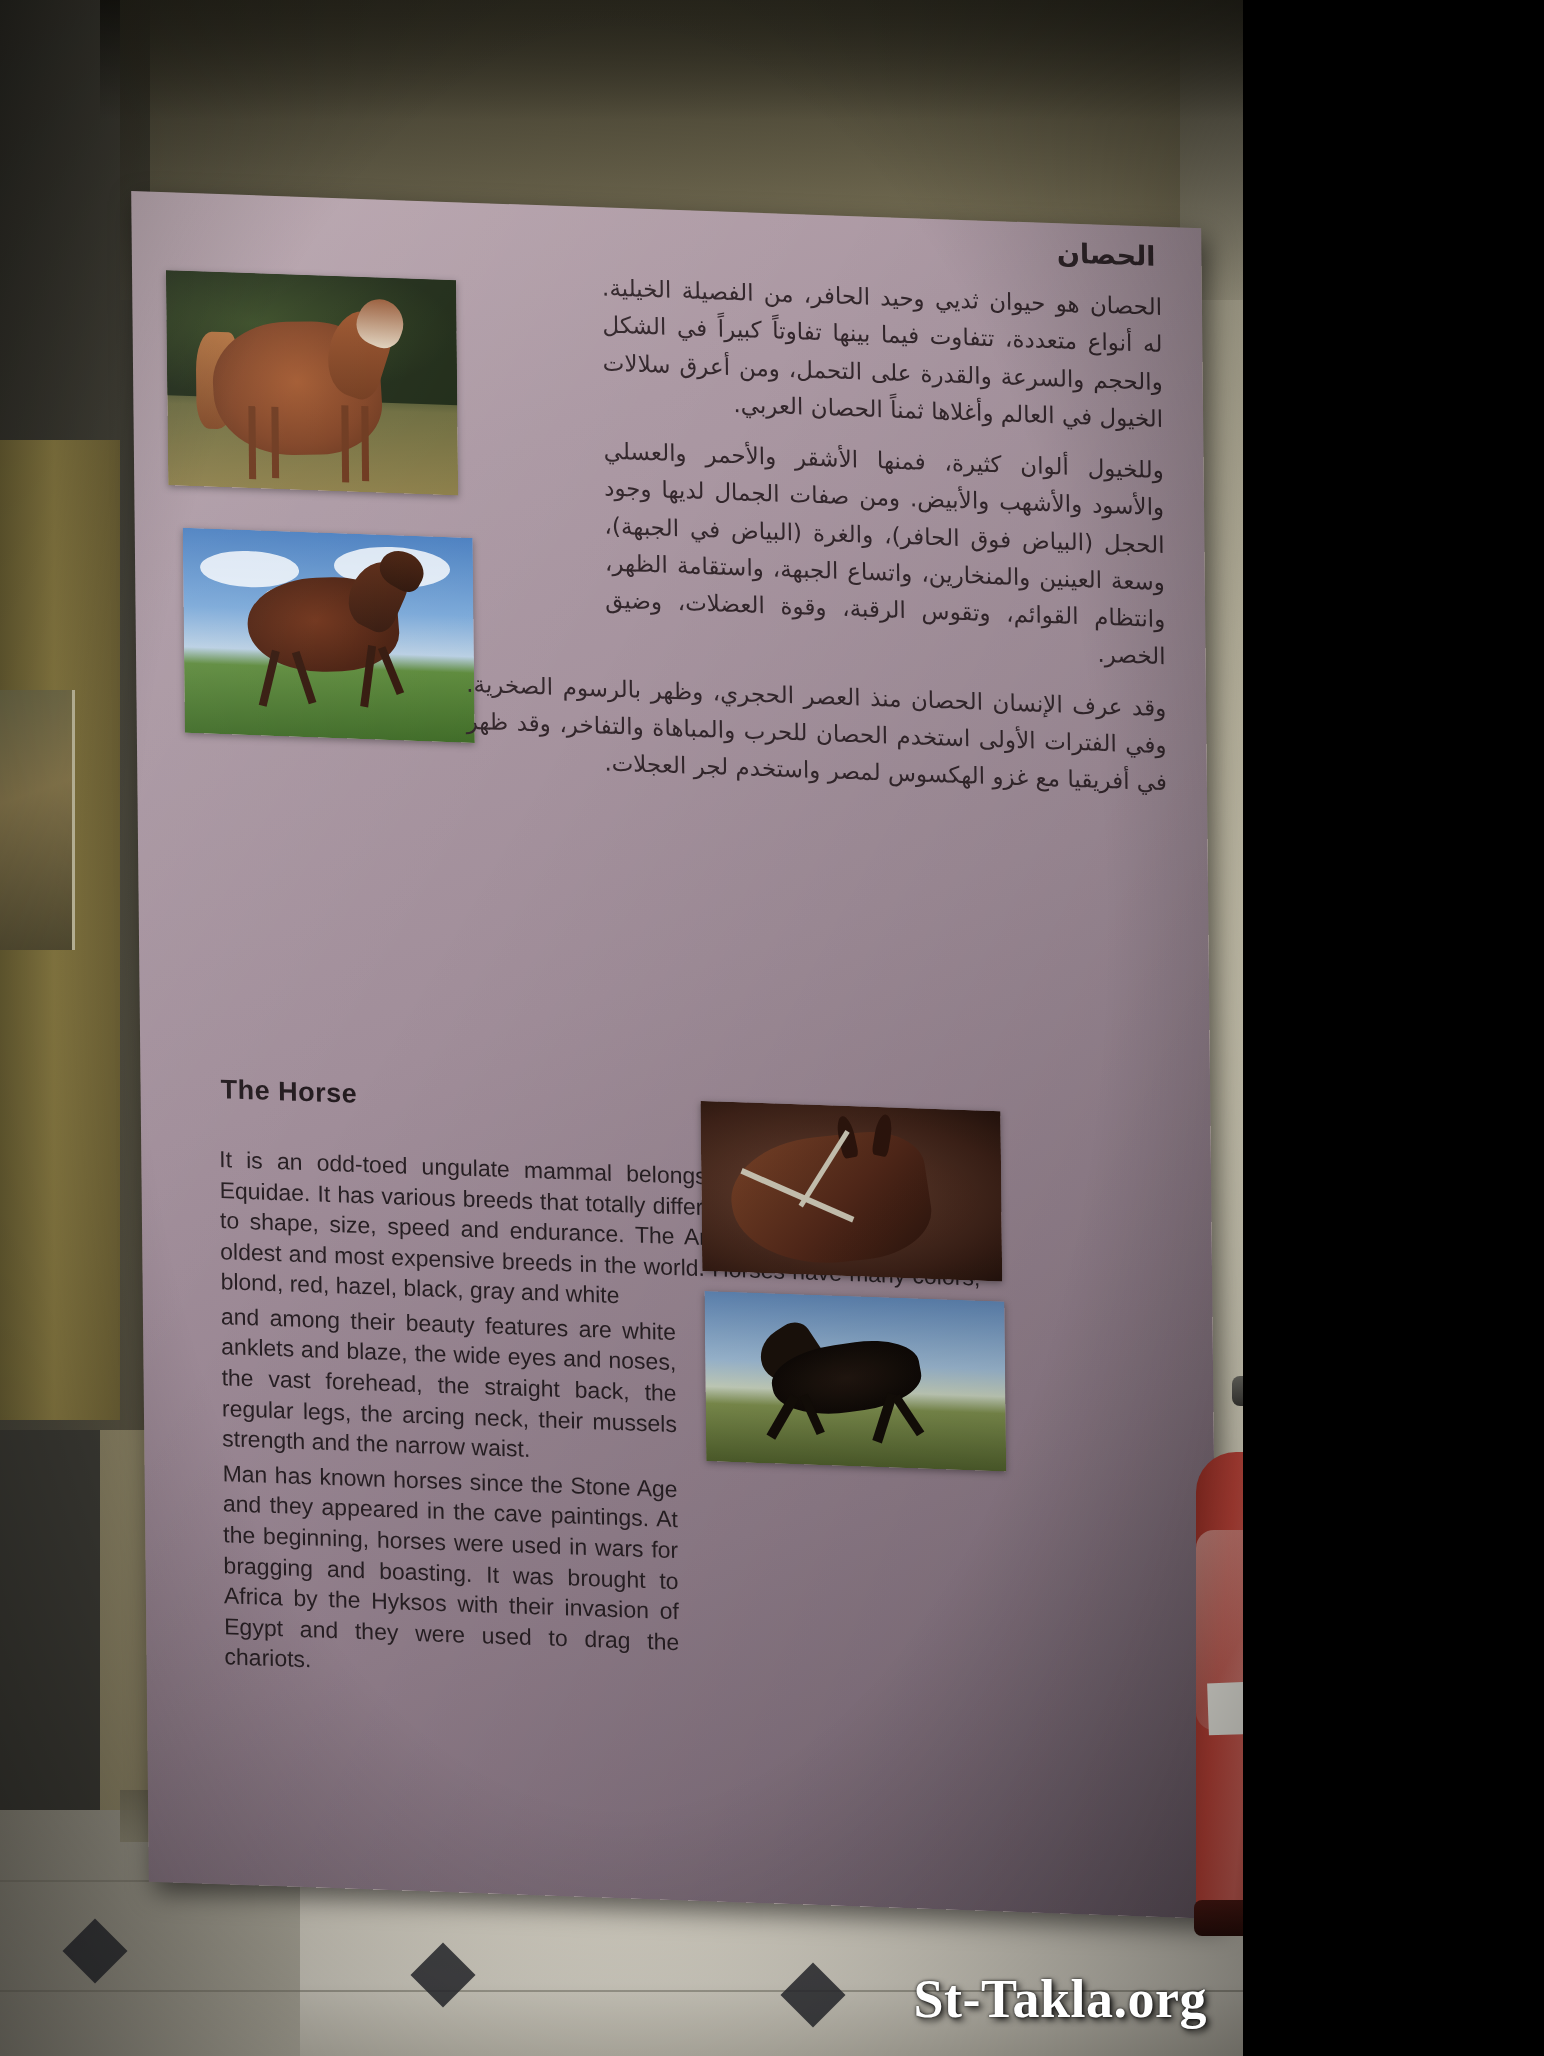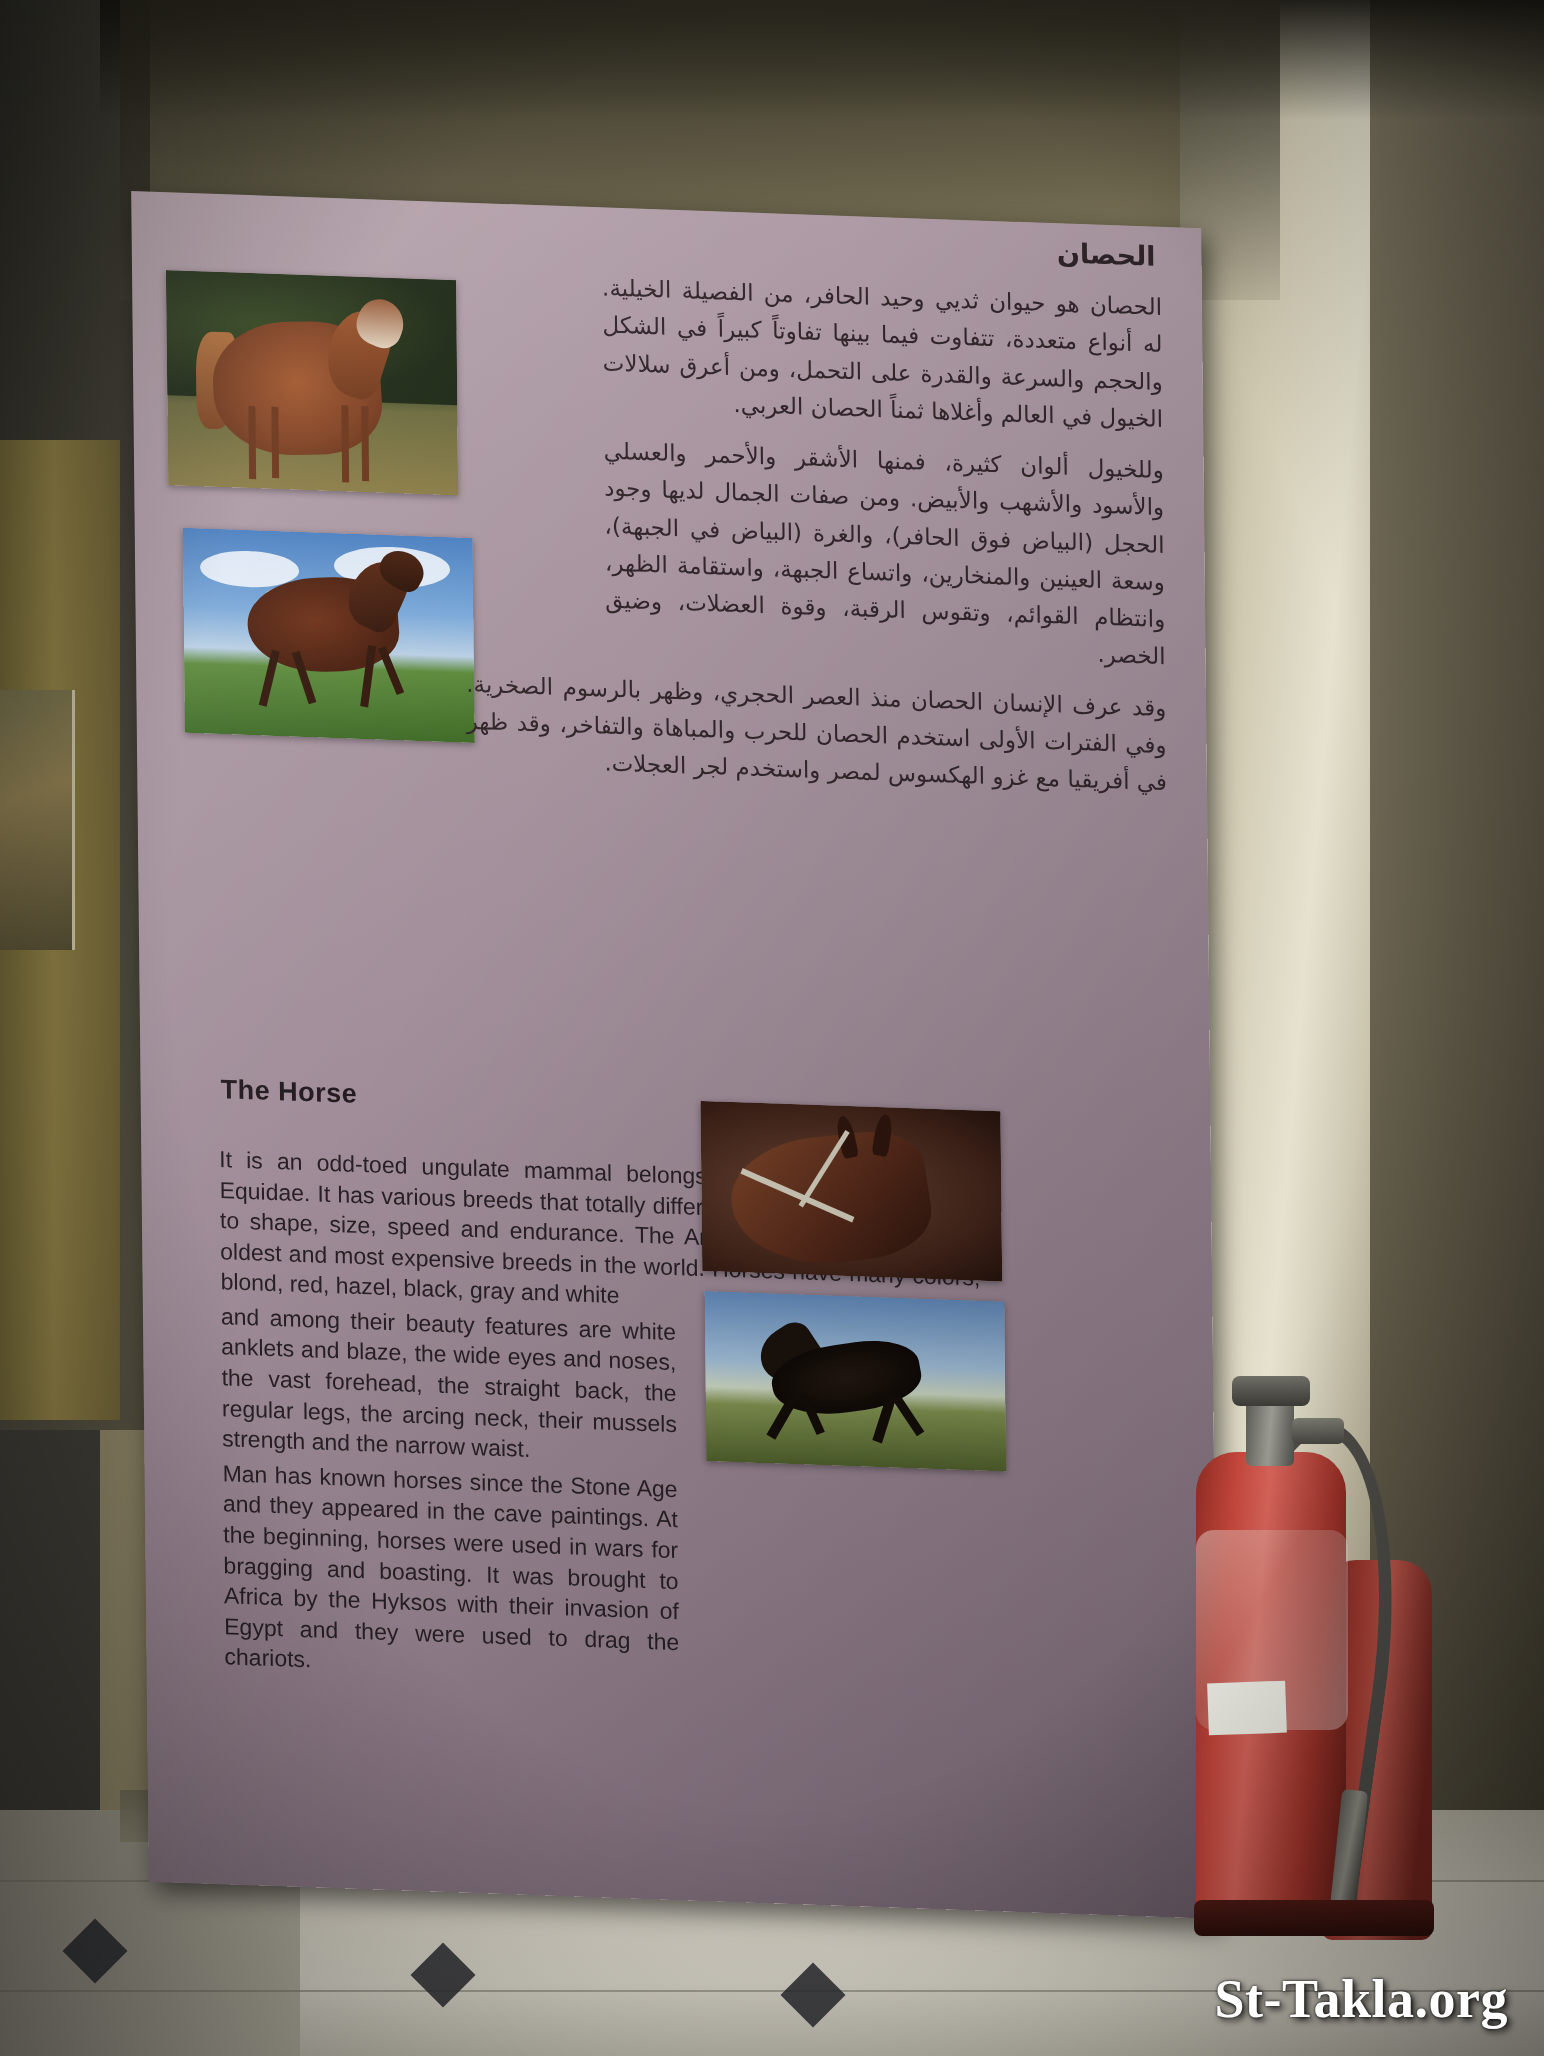--- a/index.html
+++ b/index.html
@@ -9,21 +9,21 @@
   }
   body {
     width: 1544px;
     height: 2056px;
     overflow: hidden;
     font-family: "Liberation Sans", sans-serif;
   }
 
   #scene {
     position: relative;
-    width: 1544px;
+    width: 1243px;
     height: 2056px;
     overflow: hidden;
     background: #3b3a34;
   }
 
   
   .wall-left-dark {
     position: absolute;
     left: 0; top: 0;
     width: 150px; height: 1430px;

